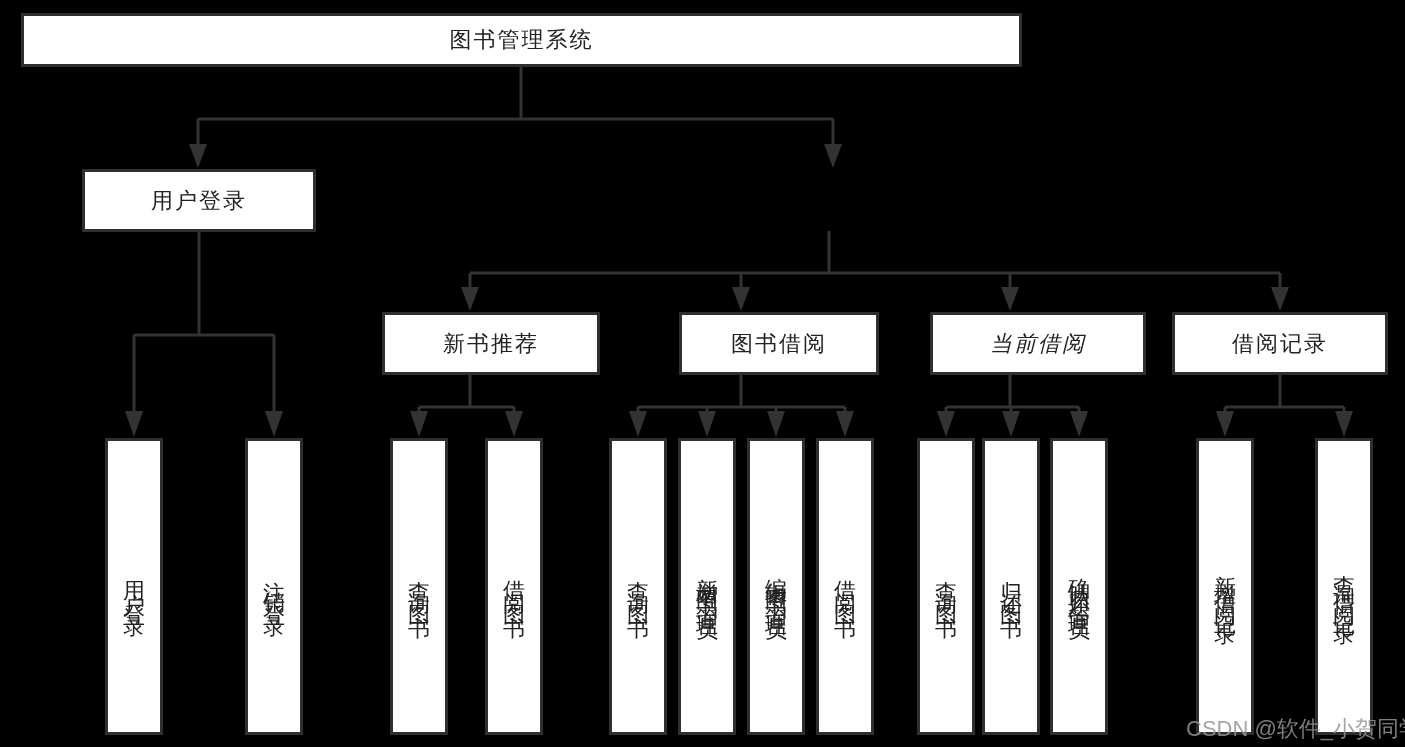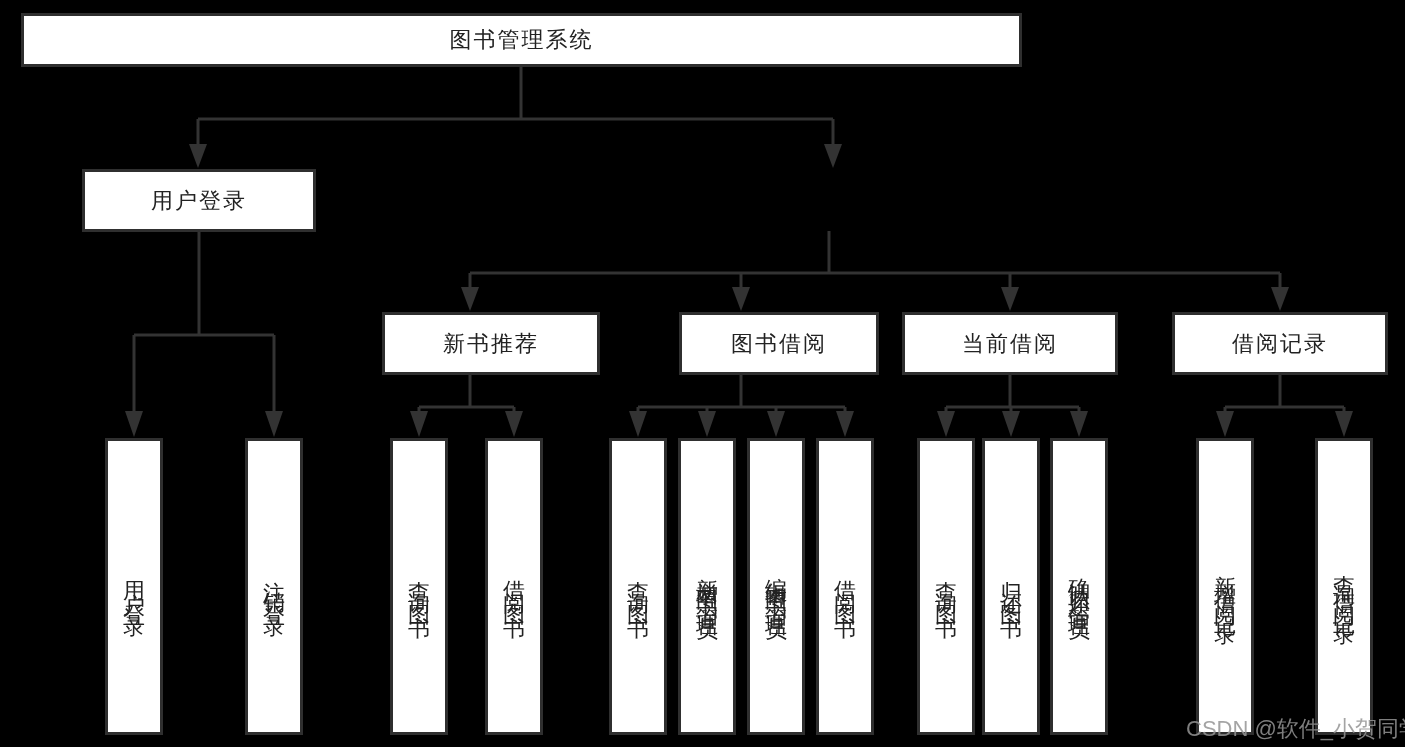--- a/index.html
+++ b/index.html
@@ -78,21 +78,21 @@
       <polygon points="1335,411 1353,411 1344,437"></polygon>
     </g>
   </svg>
 
   <div class="node root">图书管理系统</div>
 
   <div class="node lvl2" style="left:82px;">用户登录</div>
 
   <div class="node lvl3" style="left:382px;width:218px;">新书推荐</div>
   <div class="node lvl3" style="left:659px;width:200px;margin-left:20px;">图书借阅</div>
-  <div class="node lvl3" style="left:902px;width:216px;">当前借阅</div>
+  <div class="node lvl3" style="left:930px;width:216px;font-style:italic;">当前借阅</div>
   <div class="node lvl3" style="left:1172px;width:216px;text-align:right;">借阅记录</div>
 
   <div class="node leaf" style="left:105px;">用户登录</div>
   <div class="node leaf" style="left:245px;">注销登录</div>
   <div class="node leaf" style="left:390px;">查询图书</div>
   <div class="node leaf" style="left:485px;">借阅图书</div>
   <div class="node leaf" style="left:609px;">查询图书</div>
   <div class="node leaf ls9" style="left:678px;">新增图书（管理员）</div>
   <div class="node leaf ls9" style="left:747px;">编辑图书（管理员）</div>
   <div class="node leaf" style="left:816px;">借阅图书</div>

